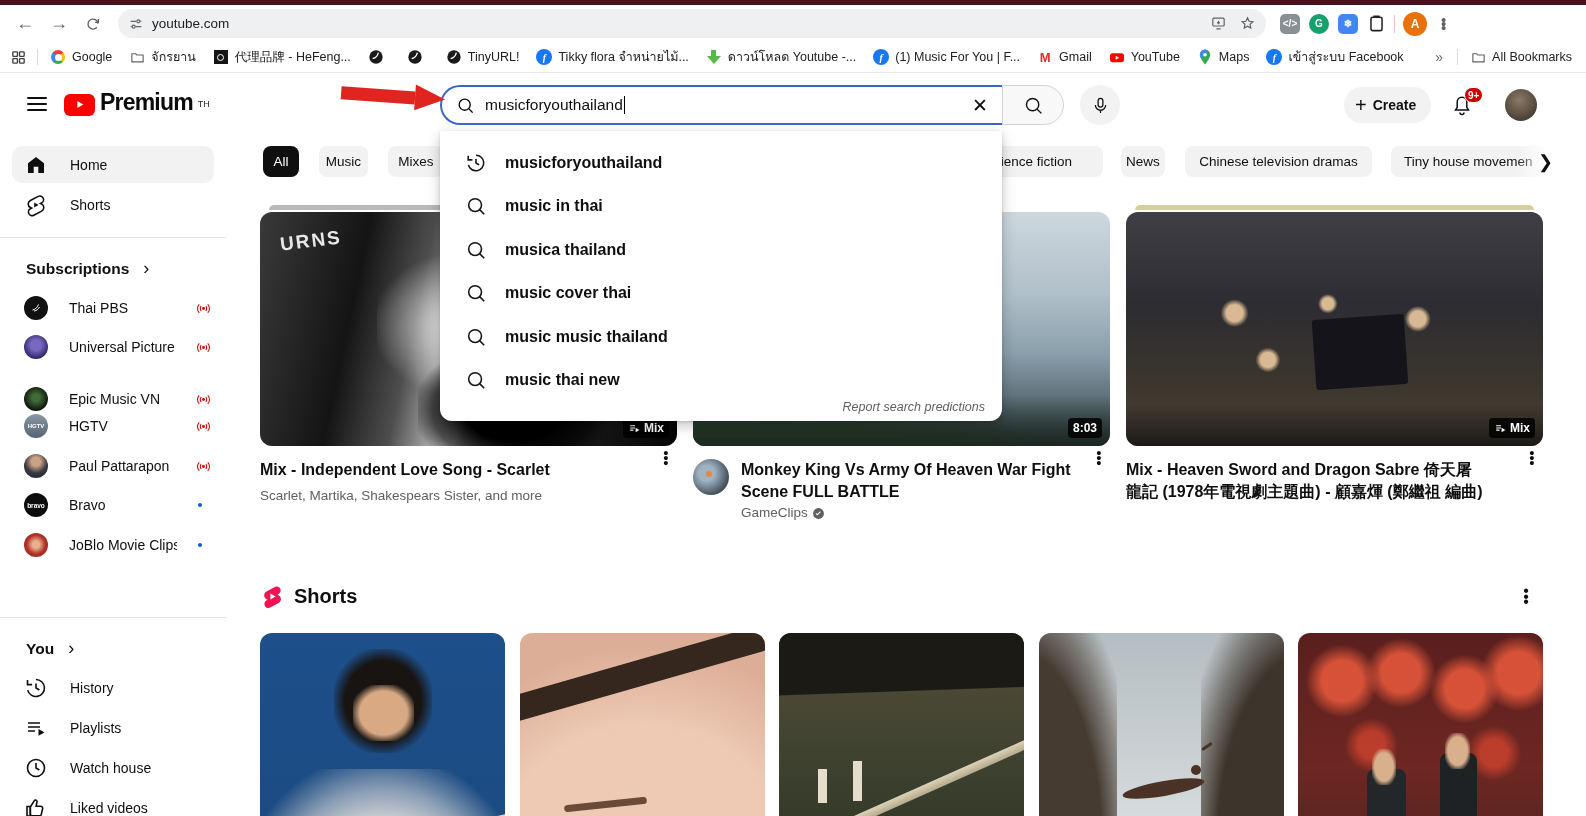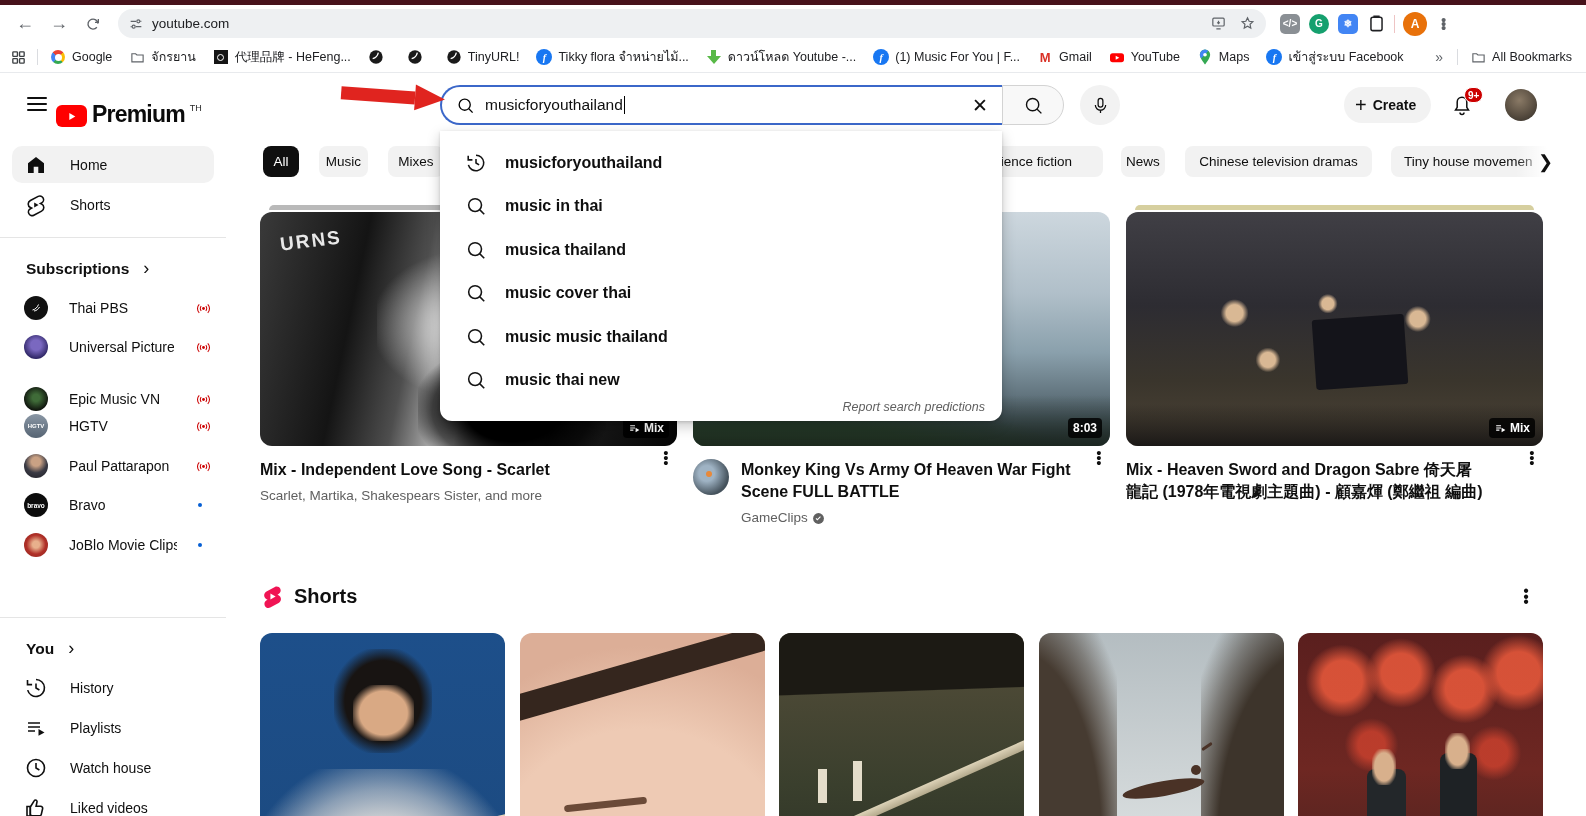--- a/index.html
+++ b/index.html
@@ -24,21 +24,21 @@
   .bm { display:flex; align-items:center; gap:6px; margin-right:17px; white-space:nowrap; }
   .bm .lbl { font-size:12.5px; color:#202124; }
   .bm-ico { width:16px; height:16px; display:flex; align-items:center; justify-content:center; flex:none; }
   .circle-ico { width:16px; height:16px; border-radius:50%; display:flex; align-items:center; justify-content:center; color:#fff; font-size:10px; font-weight:bold; }
   .bm-spacer { flex:1; }
 
   
   .ytheader { left:0; top:73px; width:1586px; height:63px; background:#fff; }
   .hamburger { left:27px; top:94px; width:20px; height:20px; display:flex; flex-direction:column; justify-content:space-between; padding:3px 0; }
   .hamburger div { height:1.8px; background:#0f0f0f; border-radius:1px; }
-  .ytlogo { left:56px; top:89px; display:flex; align-items:flex-start; gap:5px;margin-top:12px; }
+  .ytlogo { left:64px; top:89px; display:flex; align-items:center; gap:5px; }
   .playbadge { width:31px; height:22px; background:#f00; border-radius:6px; display:flex; align-items:center; justify-content:center; margin-top:4px; }
   .brand { font-size:23px; font-weight:700; color:#0b0b0b; letter-spacing:-0.8px; }
   .brand-sup { font-size:9px; color:#282828; margin-top:2px; }
 
   .annot-arrow { left:341px; top:83px; width:108px; height:28px; transform:rotate(4deg); z-index:70; }
   .annot-arrow .body { position:absolute; left:0; top:7px; width:74px; height:13px; background:#e0241f; }
   .annot-arrow .head { position:absolute; left:74px; top:0; width:0; height:0; border-left:30px solid #e0241f; border-top:13.5px solid transparent; border-bottom:13.5px solid transparent; }
 
   .searchbox { left:440px; top:85px; width:562px; height:40px; border:2px solid #3b67c9; border-right:none; border-radius:20px 0 0 20px; background:#fff; display:flex; align-items:center; padding-left:14px; z-index:55; }
   .searchbox .q { color:#030303; margin-right:10px; }
@@ -81,21 +81,21 @@
   .sg-report { position:absolute; right:17px; bottom:7px; font-size:12.5px; font-style:italic; color:#606060; }
 
   
   .vcard { top:205px; width:417px; }
   .vstack { height:5px; margin:0 9px 2px; border-radius:6px 6px 0 0; }
   .vthumb { position:relative; width:417px; height:234px; border-radius:12px; overflow:hidden; }
   .vbadge { position:absolute; right:8px; bottom:8px; background:rgba(0,0,0,.82); color:#fff; font-size:12px; font-weight:600; border-radius:4px; padding:3px 5px; display:flex; align-items:center; gap:3px; }
   .vmeta { display:flex; gap:12px; padding-top:13px; position:relative; }
   .vtitle { font-size:16px; font-weight:600; color:#0f0f0f; line-height:22px; max-width:360px; }
   .vsub { font-size:13.5px; color:#606060; line-height:20px; margin-top:5px; }
-  .vchan { font-size:13.5px; color:#606060; line-height:20px; margin-top:5px; display:flex; align-items:center; gap:4px; }
+  .vchan { font-size:13.5px; color:#606060; line-height:20px; display:flex; align-items:center; gap:4px; }
   .vkebab { position:absolute; right:2px; top:4px; color:#0f0f0f; font-size:15px; line-height:5px; text-align:center; width:18px; }
   .chan-av { width:36px; height:36px; border-radius:50%; flex:none; }
 
   
   .shorts-head { left:260px; top:584px; display:flex; align-items:center; gap:9px; }
   .shorts-title { font-size:20px; font-weight:700; color:#0f0f0f; }
   .shorts-kebab { left:1516px; top:588px; width:20px; color:#0f0f0f; font-size:16px; line-height:5.5px; text-align:center; }
   .scard { top:633px; width:245px; height:400px; border-radius:12px; overflow:hidden; position:absolute; }
 
   .deco { position:absolute; }

